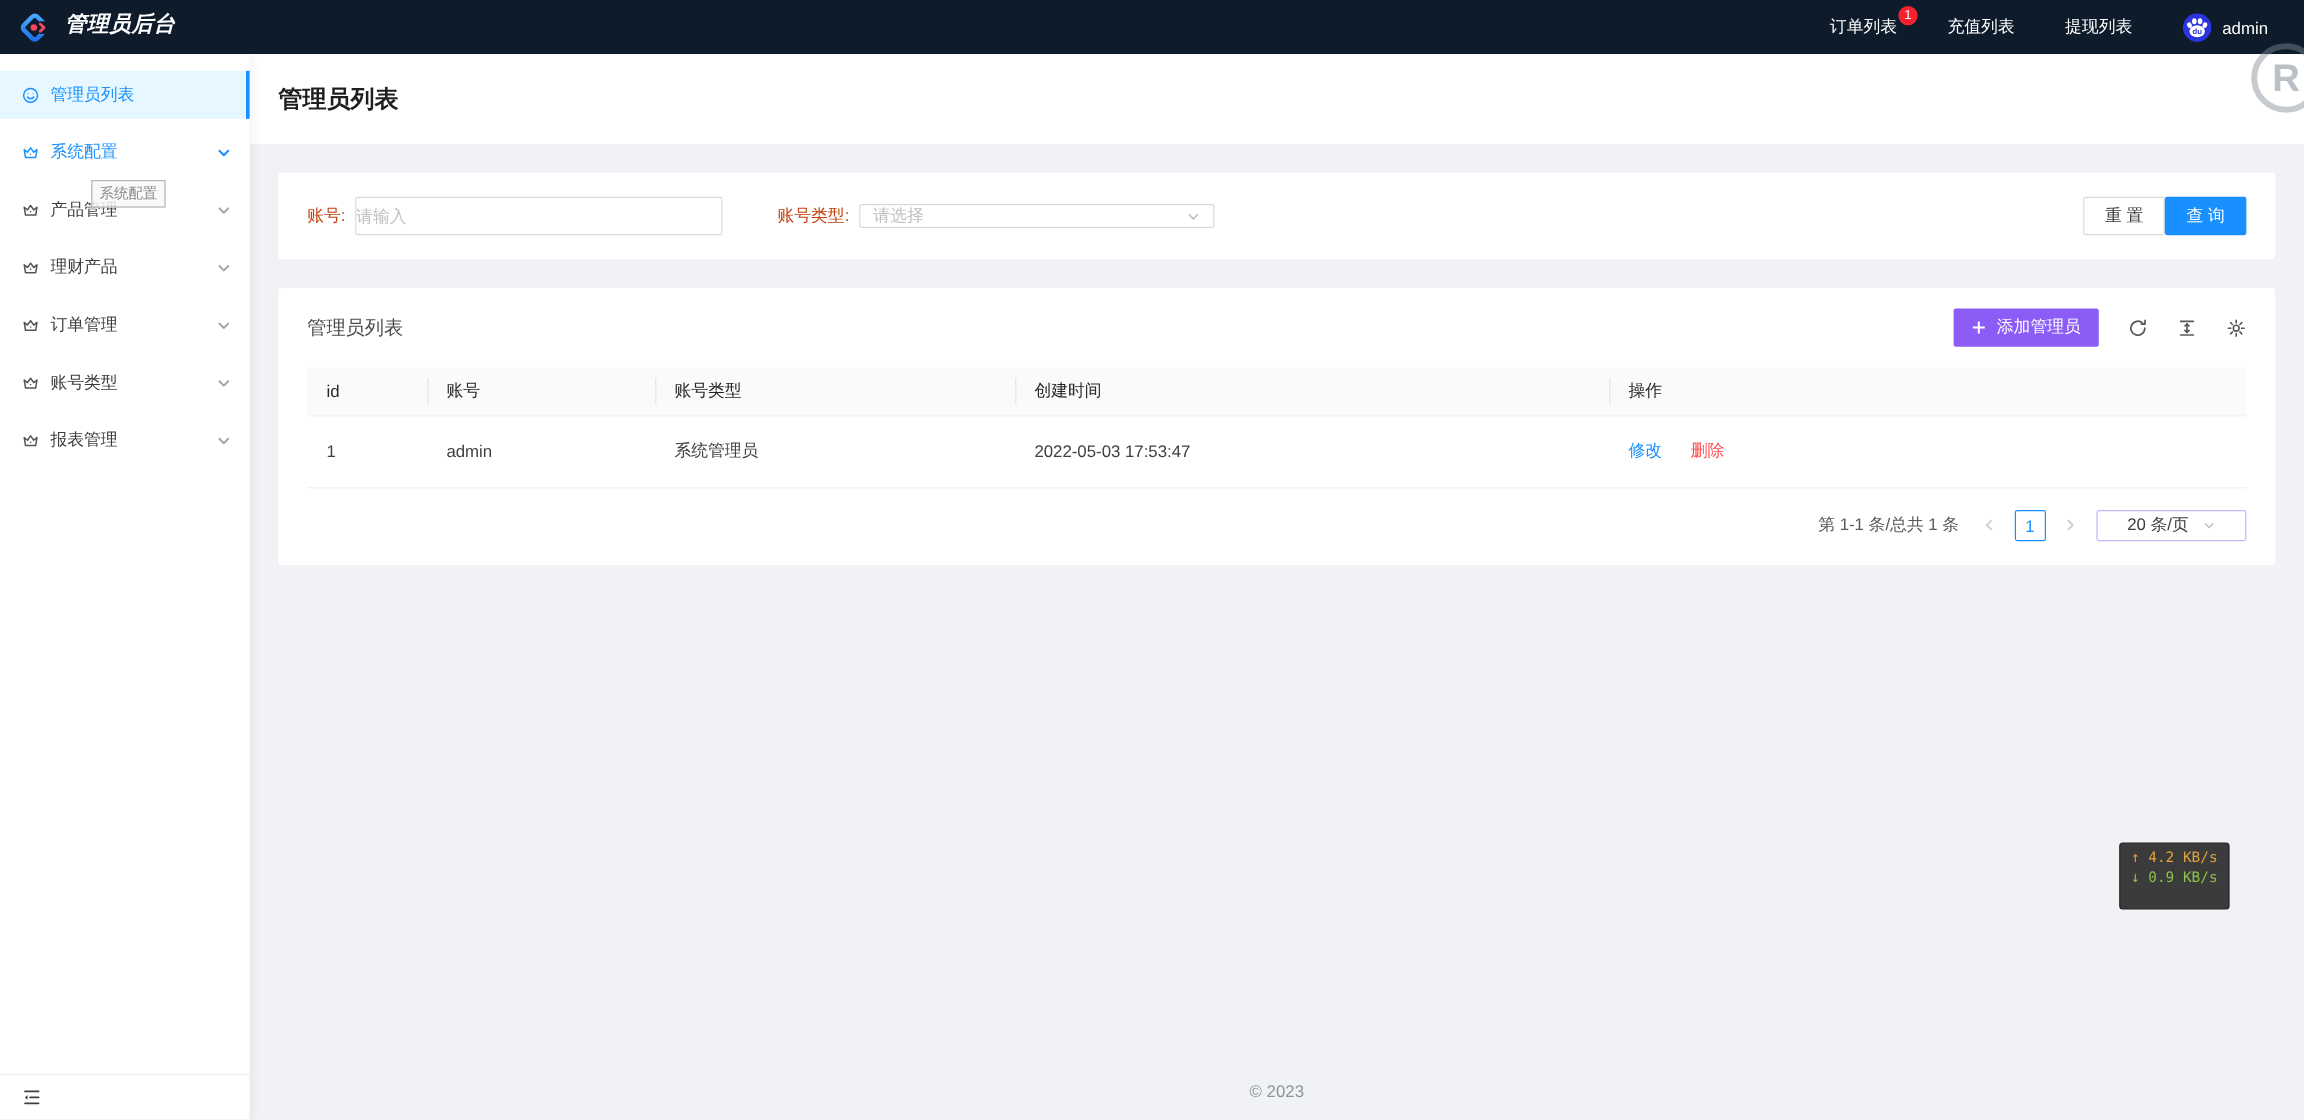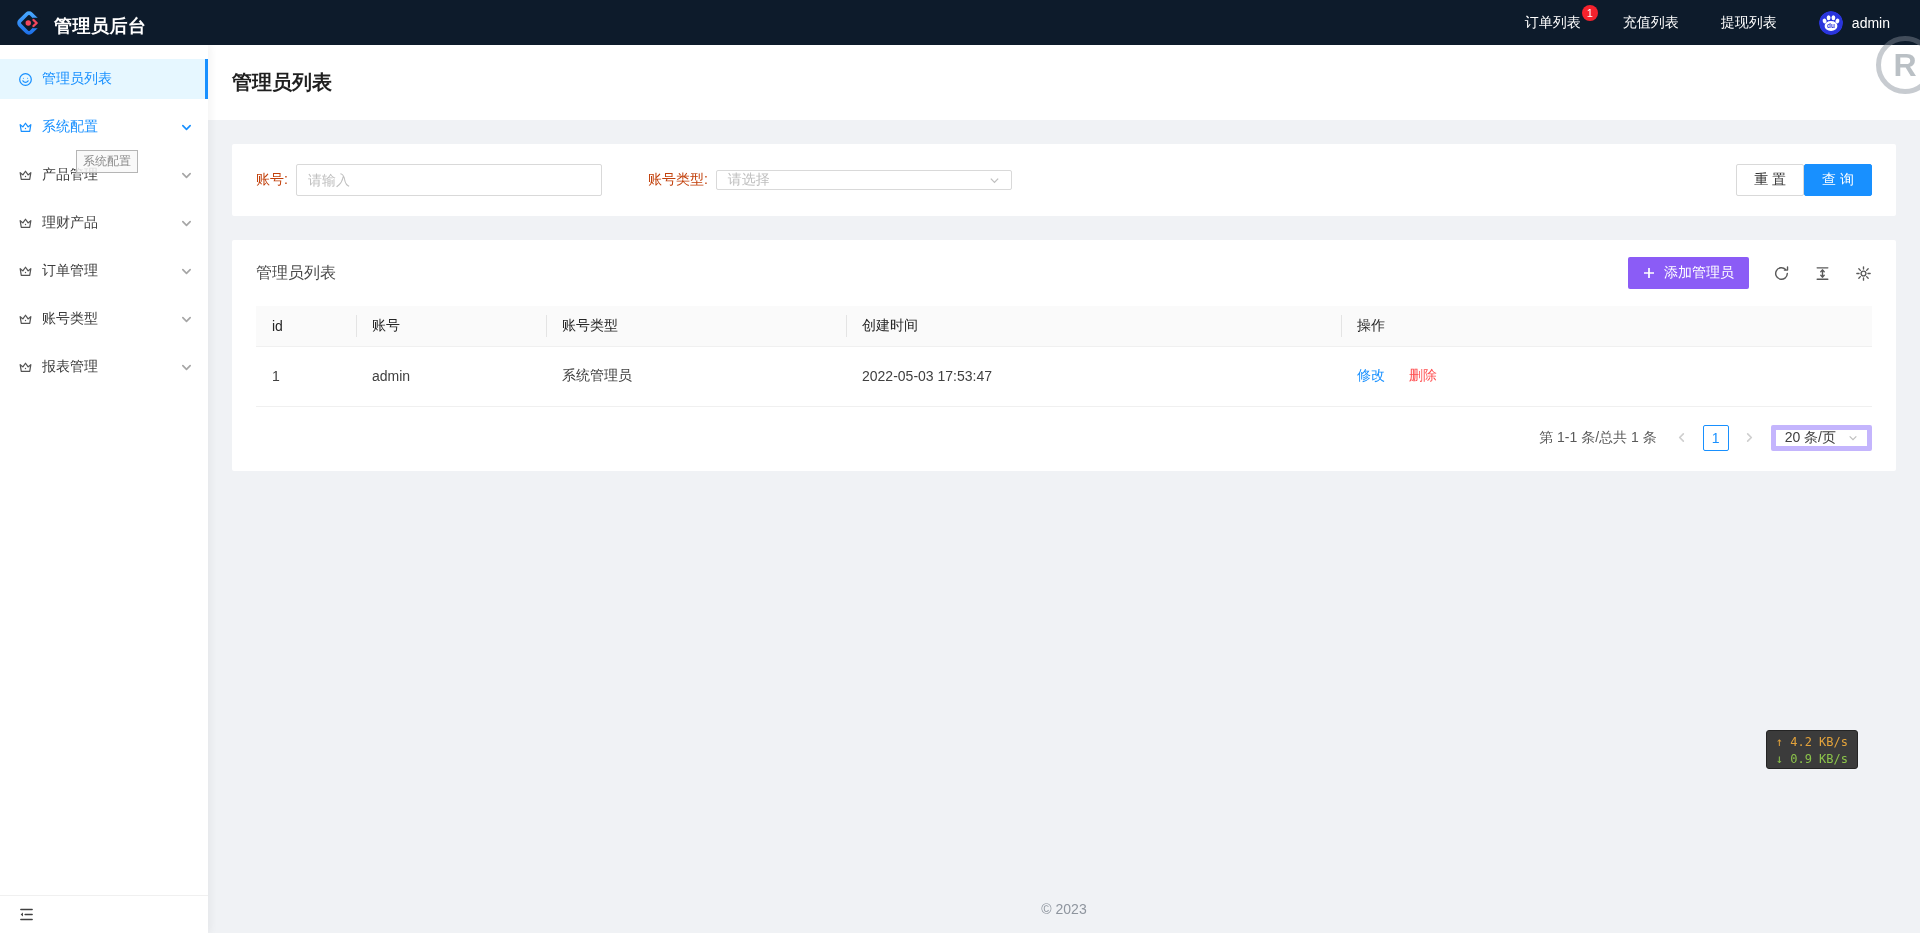--- a/index.html
+++ b/index.html
@@ -3,21 +3,21 @@
 <meta charset="utf-8">
 <style>
   * { margin:0; padding:0; box-sizing:border-box; }
   html,body { width:1920px; height:933px; overflow:hidden; }
   body { font-family:"Liberation Sans","DejaVu Sans",sans-serif; background:#f0f2f5; color:#333; }
   .viewport { position:relative; width:1920px; height:933px; overflow:hidden; }
 
   
   .topbar { position:absolute; top:0; left:0; right:0; height:45px; background:#0d1b2b;
             display:flex; align-items:center; color:#fff; z-index:30; }
-  .brand { display:flex; align-items:flex-end; gap:10px; padding-left:14px; }
+  .brand { display:flex; align-items:flex-start; gap:10px; padding-left:14px;font-style:italic; }
   .brand-logo { width:30px; height:30px; display:block; }
   .brand-title { font-size:18px; font-weight:700; letter-spacing:.5px; }
   .top-right { margin-left:auto; display:flex; align-items:center; gap:42px; padding-right:30px; font-size:14px; }
   .top-nav-item { position:relative; cursor:pointer; white-space:nowrap; }
   .top-badge { position:absolute; top:-9px; right:-17px; min-width:16px; height:16px; line-height:16px;
                background:#f5222d; color:#fff; font-size:11px; border-radius:8px; text-align:center; padding:0 4px; }
   .top-user { display:flex; align-items:center; gap:9px; cursor:pointer; }
   .avatar { width:24px; height:24px; border-radius:50%; display:block; }
 
   
@@ -46,21 +46,21 @@
   
   .main { position:absolute; top:45px; left:208px; right:0; bottom:0; display:flex; flex-direction:column; overflow:hidden; }
   .page-header { flex:none; height:75px; background:#fff; display:flex; align-items:center; padding:0 24px; }
   .page-title { font-size:20px; font-weight:700; color:#1f1f1f; }
   .content { flex:1; display:flex; flex-direction:column; padding:24px 24px 0; overflow:hidden; }
 
   
   .filter-card { flex:none; background:#fff; border-radius:2px; height:72px;
                  display:flex; align-items:center; padding:0 24px; }
   .f-label { font-size:14px; color:#c2410c; margin-right:8px; white-space:nowrap; }
-  .f-input { width:306px; height:32px; border:1px solid #d9d9d9; border-radius:2px; padding:0 11px;
+  .f-input { width:306px; height:32px; border:1px solid #d9d9d9; border-radius:2px; padding:0 0;
              font-size:14px; color:#333; outline:none; font-family:inherit; }
   .f-input::placeholder { color:#bfbfbf; }
   .f-label2 { margin-left:46px; }
   .f-select { width:296px; height:20px; border:1px solid #d9d9d9; border-radius:2px; padding:0 11px;
               display:flex; align-items:center; justify-content:space-between; cursor:pointer; background:#fff; }
   .f-select .ph { font-size:14px; color:#bfbfbf; }
   .sel-arrow { color:#bfbfbf; display:flex; }
   .f-buttons { margin-left:auto; display:flex; }
   .btn { height:32px; padding:0 17px; border-radius:2px; font-size:14px; cursor:pointer;
          border:1px solid #d9d9d9; background:#fff; color:#333; font-family:inherit; }
@@ -85,28 +85,28 @@
   .link-edit { color:#1890ff; margin-right:20px; cursor:pointer; text-decoration:none; }
   .link-del { color:#ff4d4f; cursor:pointer; text-decoration:none; }
 
   .pagination { display:flex; align-items:center; justify-content:flex-end; gap:8px;
                 padding:18px 24px 14px; font-size:14px; color:#555; }
   .pg-sum { margin-right:4px; color:#595959; }
   .pg-arrow { width:26px; height:26px; display:flex; align-items:center; justify-content:center;
               color:#cfcfcf; cursor:pointer; }
   .pg-page { min-width:26px; height:26px; border:1px solid #1890ff; border-radius:2px; color:#1890ff;
              display:flex; align-items:center; justify-content:center; background:#fff; cursor:pointer; }
-  .pg-size { height:26px; border:5px solid #c4b5fd; border-radius:2px; padding:0 9px; background:#fff;
+  .pg-size { height:26px; border:1px solid #c4b5fd; border-radius:2px; padding:0 25px; background:#fff;
              display:flex; align-items:center; gap:12px; color:#404040; cursor:pointer; }
 
   .footer { margin-top:auto; text-align:center; color:#8e959e; font-size:14px; padding:18px 0 16px; }
 
   
-  .net-overlay { position:absolute; right:62px; top:730px; z-index:60; background:#3b3b3b;
-                 border:1px solid #242424; border-radius:3px; padding:3px 9px 0;
+  .net-overlay { position:absolute; right:62px; top:702px; z-index:60; background:#3b3b3b;
+                 border:1px solid #242424; border-radius:3px; padding:3px 9px 17px;
                  font-family:"DejaVu Sans Mono","Liberation Mono",monospace; font-size:12px; line-height:17px;
                  white-space:nowrap; }
   .net-up { color:#e2a23b; }
   .net-down { color:#8bc34a; }
 
   
   .watermark { position:absolute; top:36px; right:-14px; width:58px; height:58px; border-radius:50%;
                border:5px solid rgba(130,140,150,.45); color:rgba(130,140,150,.55);
                display:flex; align-items:center; justify-content:center; font-size:32px; font-weight:700;
                z-index:50; pointer-events:none; }

